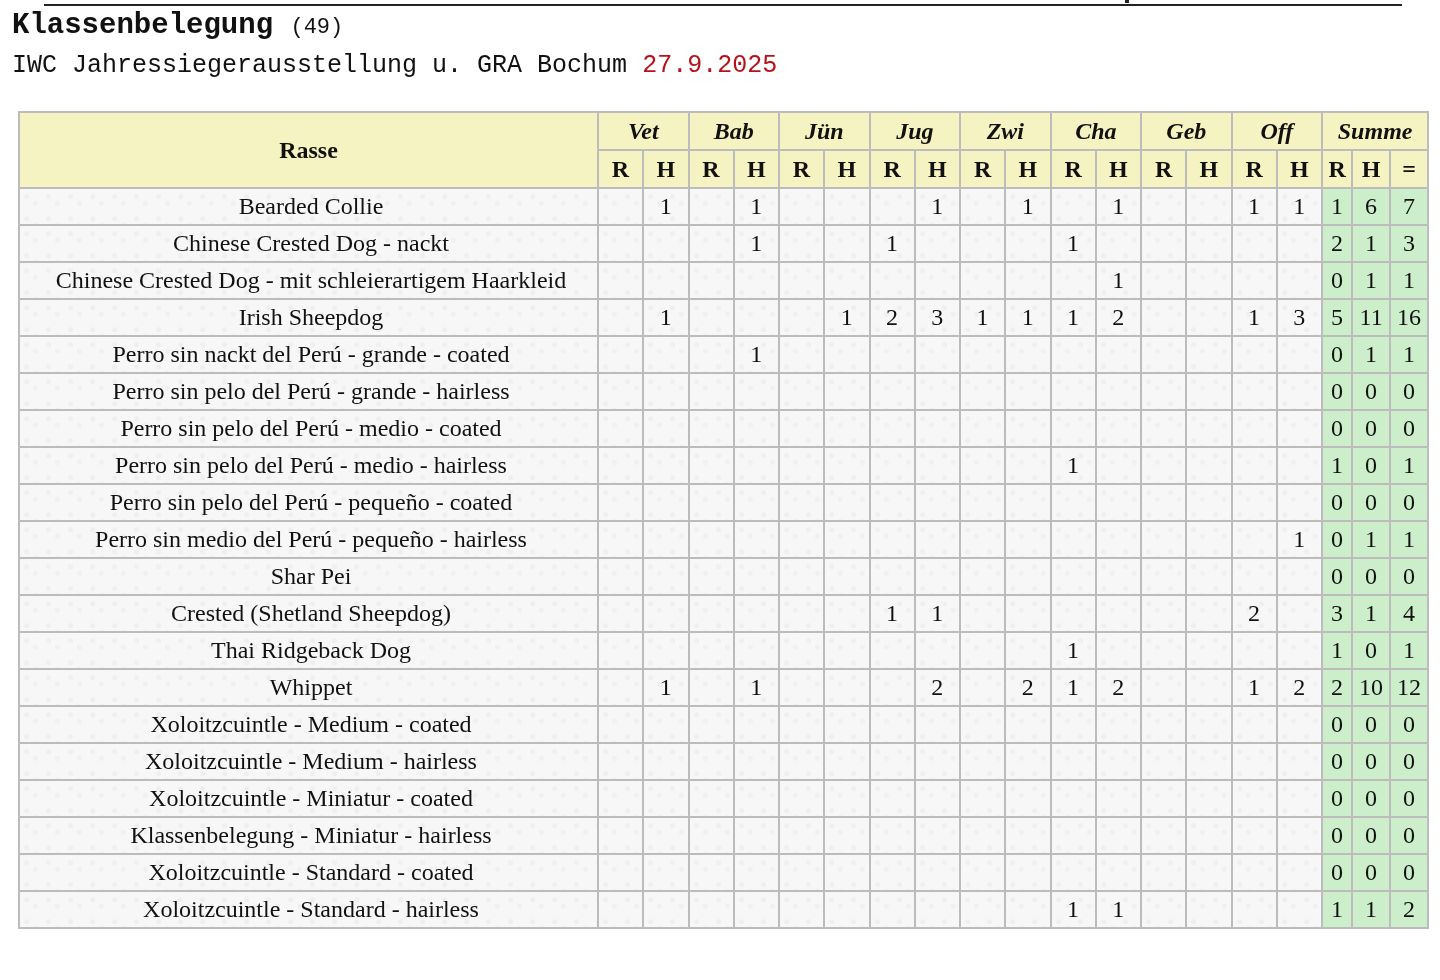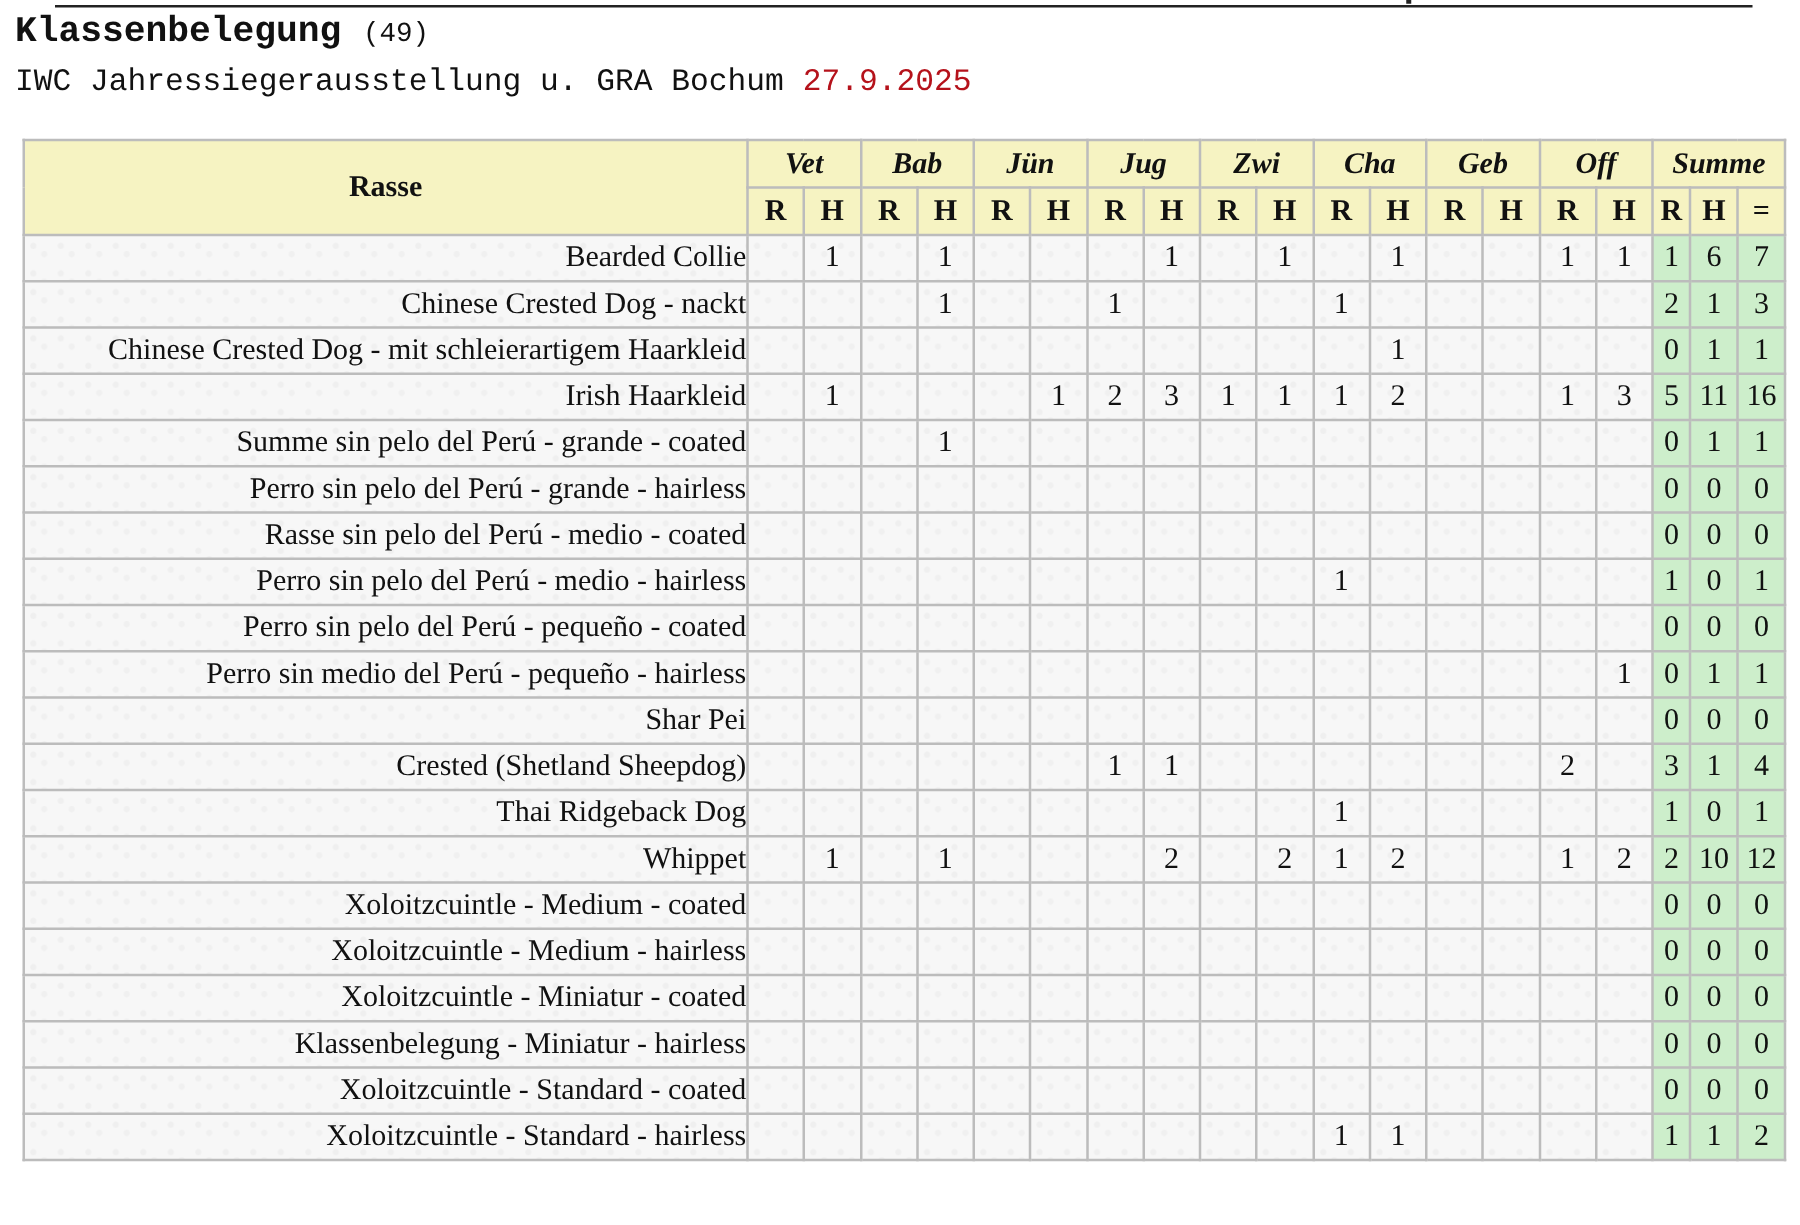--- a/index.html
+++ b/index.html
@@ -18,21 +18,21 @@
   table.grid th, table.grid td { border: 2px solid #bcbcbc; padding: 0; }
   table.grid th { background: #f6f3c2; font-weight: bold; font-size: 24px; text-align: center; }
   th.group { height: 36px; font-style: italic; }
   th.sub { height: 36px; }
   th.rasse { font-size: 24px; }
   table.grid td { height: 35px; font-size: 24px; text-align: center;
     background-color: #f7f7f7;
     background-image: radial-gradient(circle at 30% 35%, #efefef 2px, transparent 3px),
                       radial-gradient(circle at 70% 65%, #f0f0f0 2px, transparent 3px);
     background-size: 22px 22px; }
-  table.grid td.name { text-align: right; padding-left: 5px; white-space: nowrap; }
+  table.grid td.name { text-align: center; padding-left: 5px; white-space: nowrap; }
   table.grid td.sum { background: #cdeecb; background-image: none; }
 </style>
 </head>
 <body>
 
 <div class="top-rule"></div>
 <div class="top-rule-glyph"></div>
 
 <div class="title-block">
   <div class="title">
@@ -164,21 +164,21 @@
         <td>1</td>
         <td></td>
         <td></td>
         <td></td>
         <td></td>
         <td class="sum">0</td>
         <td class="sum">1</td>
         <td class="sum">1</td>
       </tr>
       <tr>
-        <td class="name">Irish Haarkleid</td>
+        <td class="name">Irish Sheepdog</td>
         <td></td>
         <td>1</td>
         <td></td>
         <td></td>
         <td></td>
         <td>1</td>
         <td>2</td>
         <td>3</td>
         <td>1</td>
         <td>1</td>
@@ -186,21 +186,21 @@
         <td>2</td>
         <td></td>
         <td></td>
         <td>1</td>
         <td>3</td>
         <td class="sum">5</td>
         <td class="sum">11</td>
         <td class="sum">16</td>
       </tr>
       <tr>
-        <td class="name">Summe sin pelo del Perú - grande - coated</td>
+        <td class="name">Perro sin nackt del Perú - grande - coated</td>
         <td></td>
         <td></td>
         <td></td>
         <td>1</td>
         <td></td>
         <td></td>
         <td></td>
         <td></td>
         <td></td>
         <td></td>
@@ -230,21 +230,21 @@
         <td></td>
         <td></td>
         <td></td>
         <td></td>
         <td></td>
         <td class="sum">0</td>
         <td class="sum">0</td>
         <td class="sum">0</td>
       </tr>
       <tr>
-        <td class="name">Rasse sin pelo del Perú - medio - coated</td>
+        <td class="name">Perro sin pelo del Perú - medio - coated</td>
         <td></td>
         <td></td>
         <td></td>
         <td></td>
         <td></td>
         <td></td>
         <td></td>
         <td></td>
         <td></td>
         <td></td>

